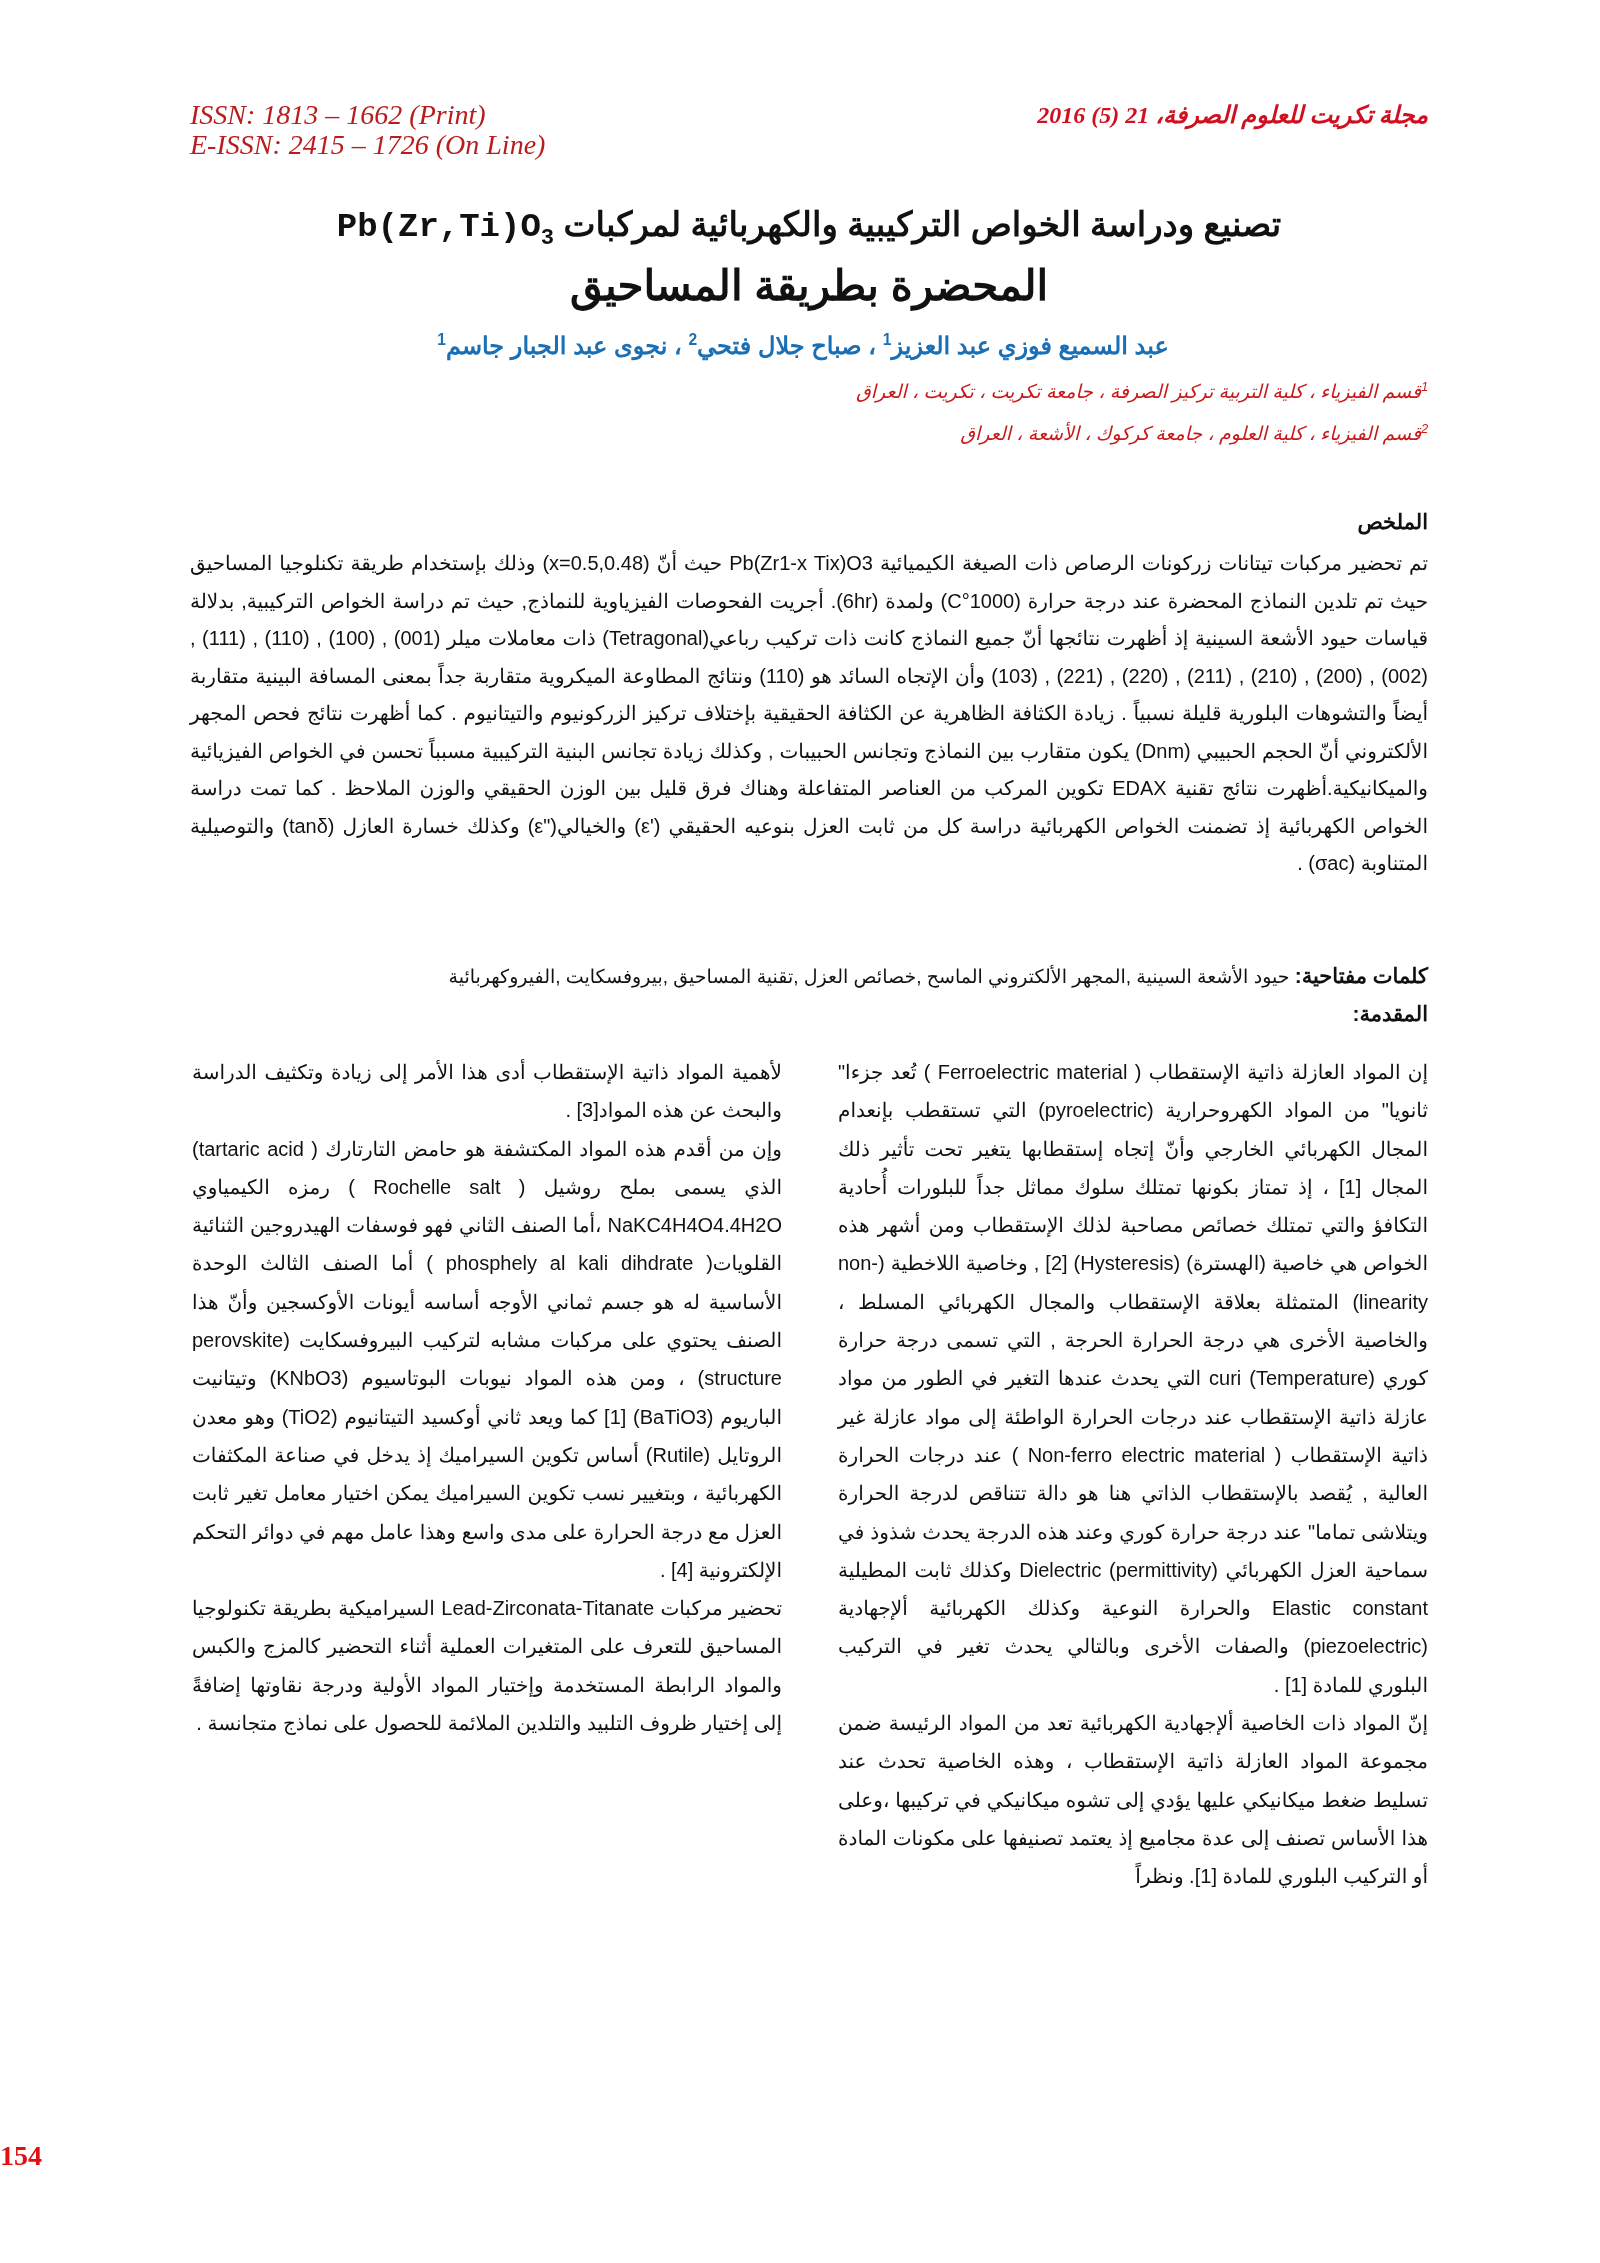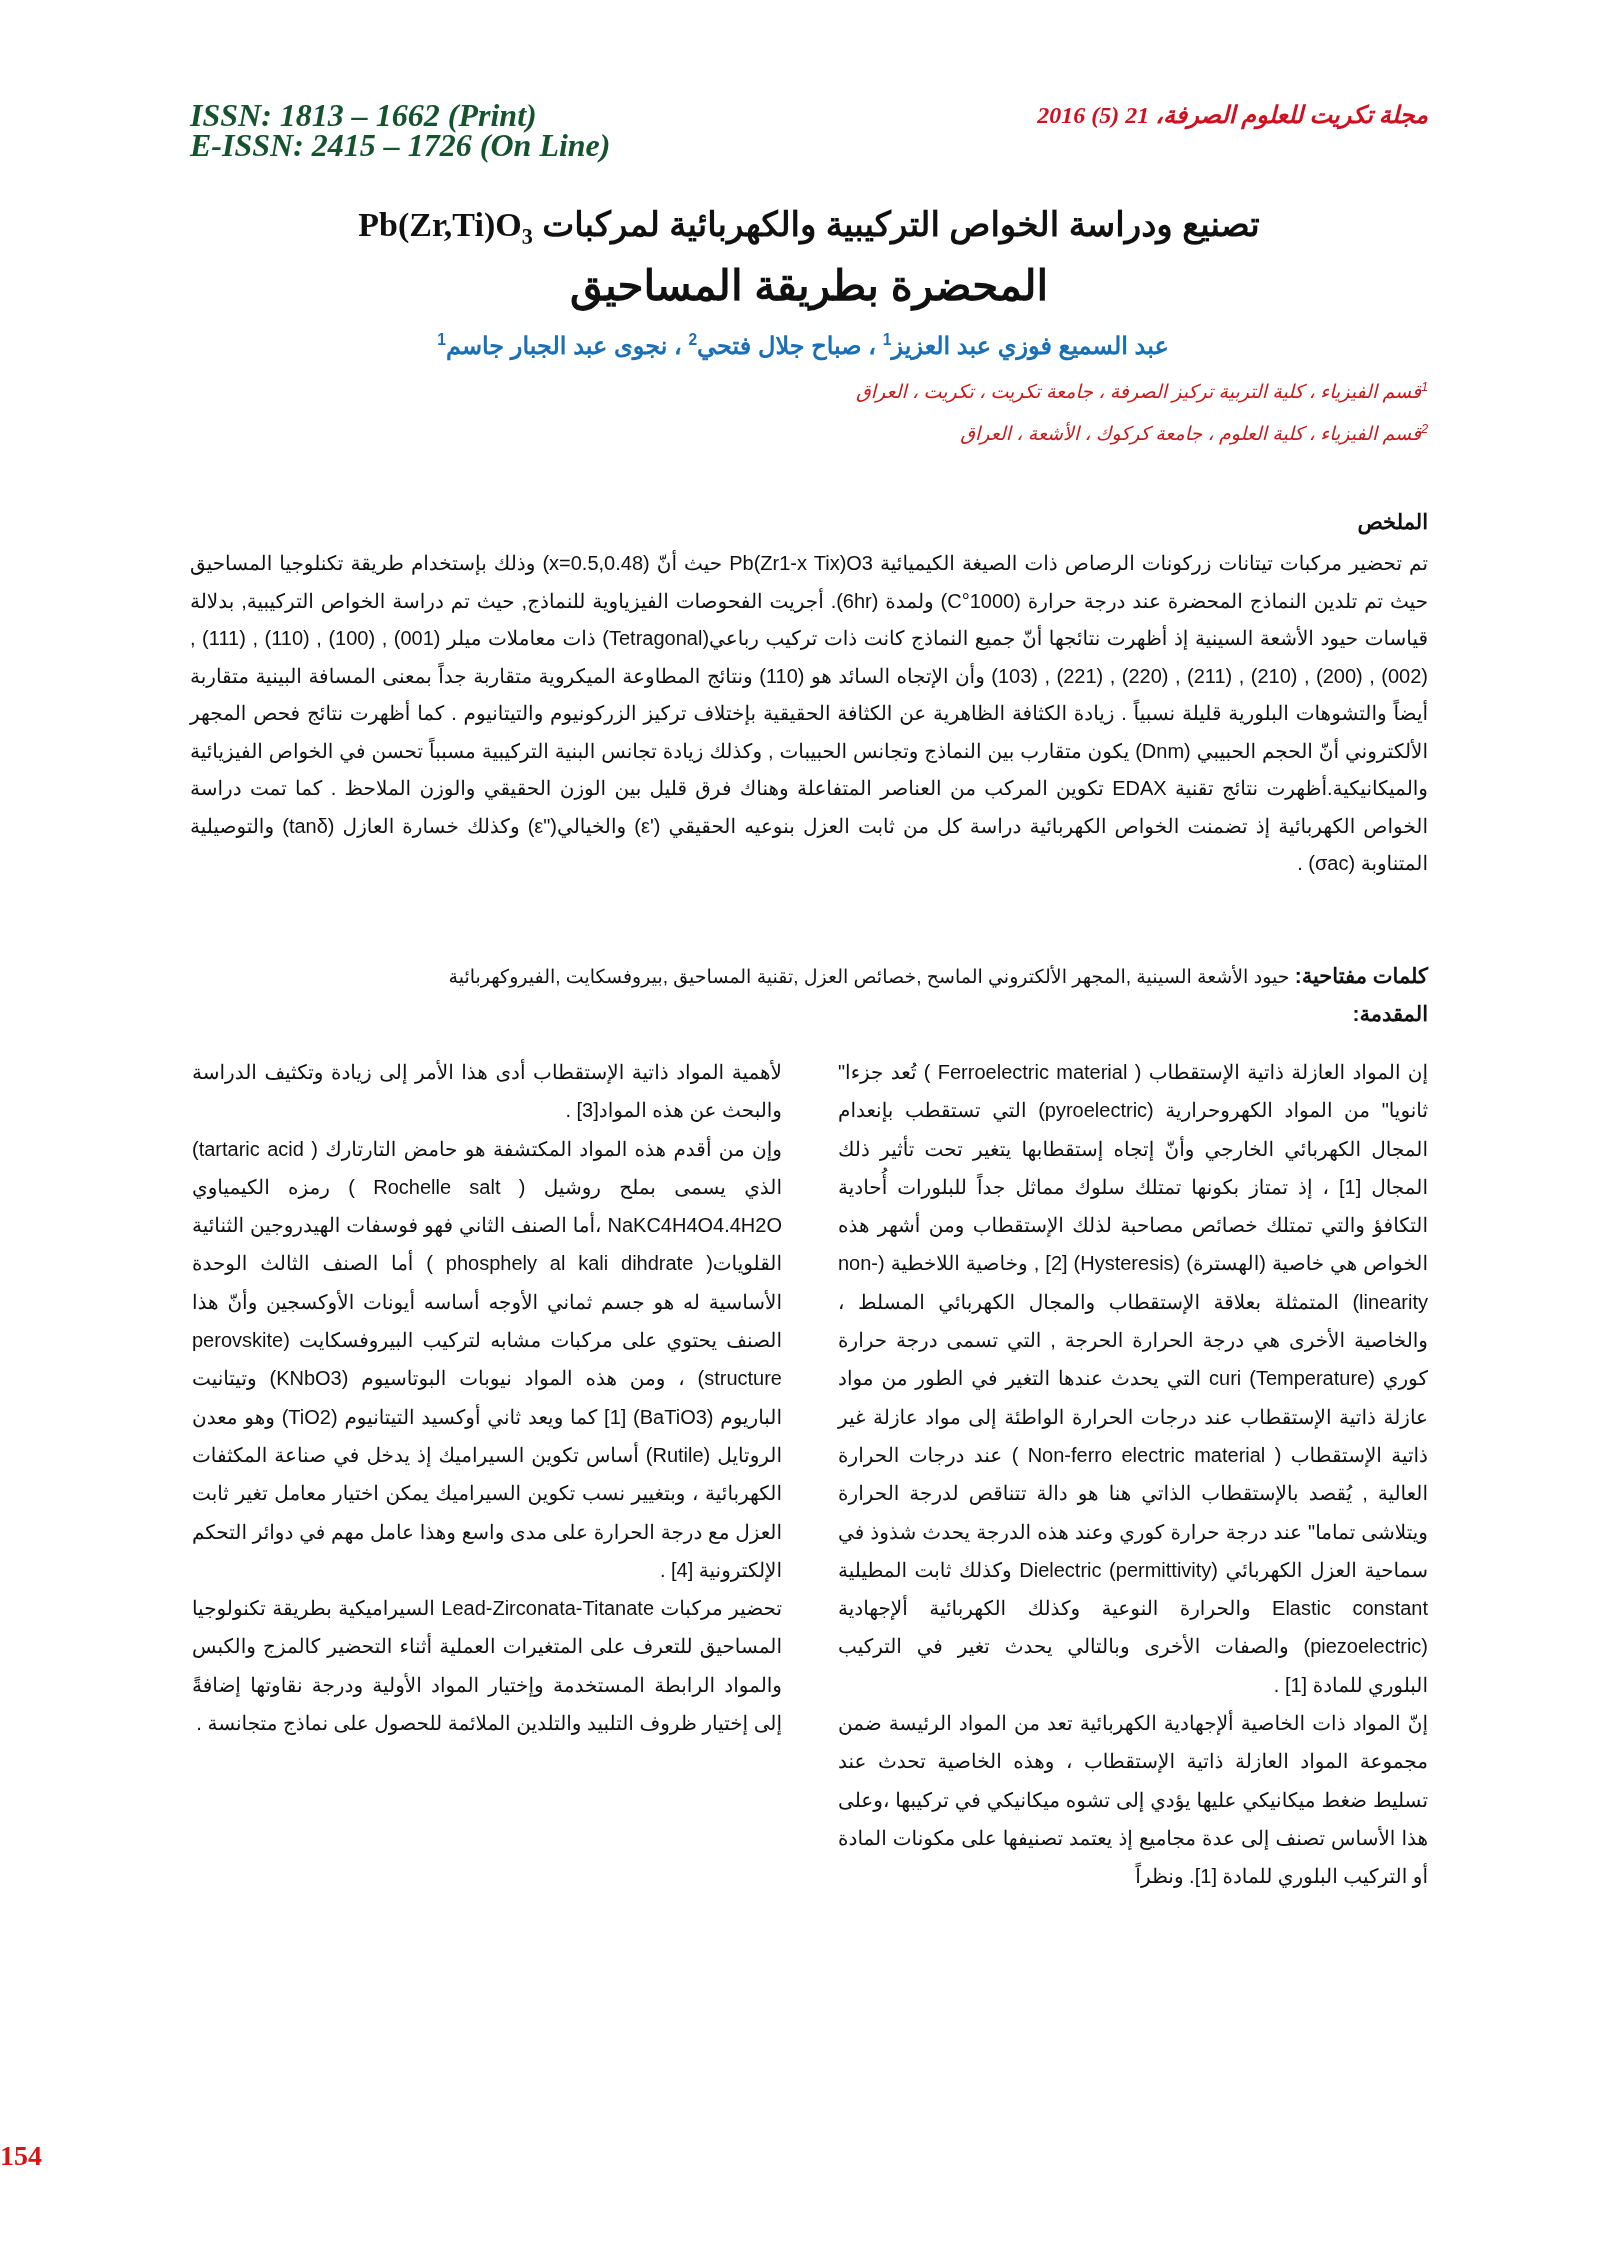--- a/index.html
+++ b/index.html
@@ -1,22 +1,22 @@
 <!DOCTYPE html>
 <html><head>
 <meta charset="utf-8">
 <style>
   html, body { margin: 0; padding: 0; background: #ffffff; }
   body { width: 1600px; height: 2263px; position: relative; overflow: hidden; font-family: "Liberation Sans", sans-serif; color: #111; }
-  .hdr-left { position: absolute; left: 190px; top: 100px; direction: ltr; color: #14532d; font-family: "Liberation Serif", serif; font-style: italic; font-weight: bold; font-size: 32px; line-height: 30px; }
+  .hdr-left { position: absolute; left: 190px; top: 100px; direction: ltr; color: #b91c1c; font-family: "Liberation Serif", serif; font-style: italic; font-weight: normal; font-size: 28px; line-height: 30px; }
   .hdr-right { position: absolute; right: 172px; top: 100px; direction: rtl; color: #d01020; font-family: "Liberation Serif", serif; font-style: italic; font-weight: bold; font-size: 24px; line-height: 30px; }
   .title { position: absolute; left: 190px; right: 172px; text-align: center; direction: rtl; font-weight: bold; color: #111; }
   .title1 { top: 200px; font-size: 34px; line-height: 48px; }
   .title2 { top: 262px; font-size: 42px; line-height: 48px; }
-  .formula { font-family: Liberation Serif, serif; direction: ltr; unicode-bidi: embed; margin-top: 41px; }
+  .formula { font-family: Liberation Mono, monospace; direction: ltr; unicode-bidi: embed; margin-top: 41px; }
   .authors { position: absolute; left: 190px; right: 184px; top: 322px; text-align: center; direction: rtl; color: #1a6fb5; font-weight: bold; font-size: 24px; line-height: 36px; }
   .aff { position: absolute; right: 172px; direction: rtl; color: #c81818; font-style: italic; font-size: 19px; line-height: 30px; }
   .aff1 { top: 372px; }
   .aff2 { top: 414px; }
   .section-h { position: absolute; right: 172px; direction: rtl; font-weight: bold; font-size: 21px; }
   .abs-h { top: 510px; }
   .abstract { position: absolute; left: 190px; right: 172px; top: 545px; direction: rtl; text-align: justify; text-align-last: right; font-size: 20px; line-height: 37.5px; }
   .abstract p { margin: 0; }
   .keywords { position: absolute; left: 190px; right: 172px; top: 960px; direction: rtl; font-size: 19px; line-height: 32px; }
   .keywords b { font-size: 21px; }

